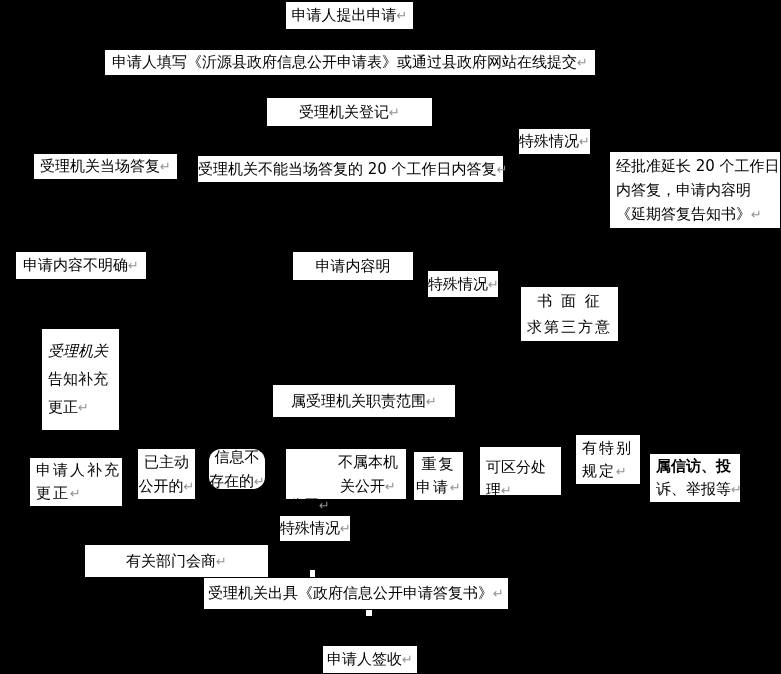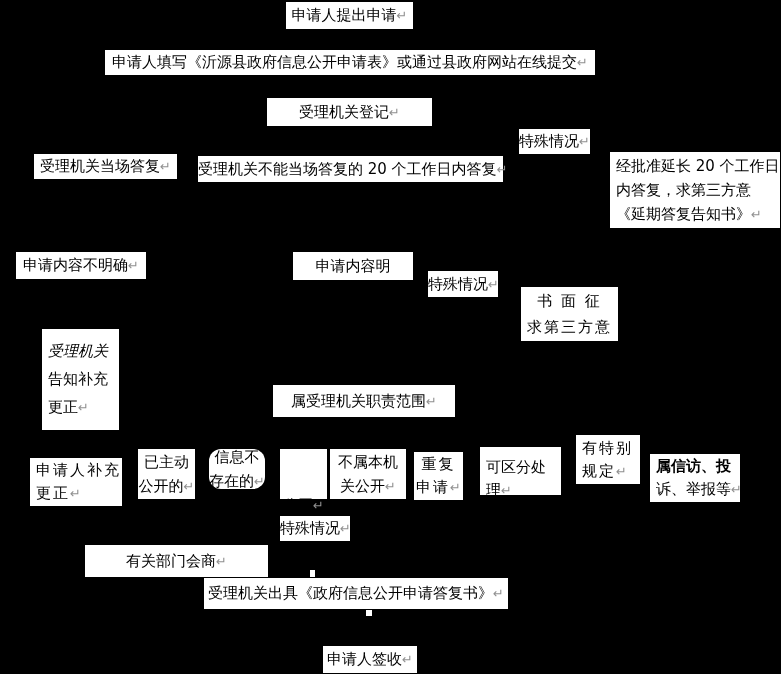--- a/index.html
+++ b/index.html
@@ -53,21 +53,21 @@
       <div class="line"><span>特殊情况</span><span class="rmark" style="color: rgb(144, 144, 144);">↵</span></div>
     </div>
     <div class="node" style="left: 34px; top: 154px; width: 143px; height: 25px;">
       <div class="line"><span>受理机关当场答复</span><span class="rmark" style="color: rgb(144, 144, 144);">↵</span></div>
     </div>
     <div class="node" style="left: 198px; top: 156px; width: 305px; height: 26px;">
       <div class="line"><span>受理机关不能当场答复的 20 个工作日内答复</span><span class="rmark" style="color: rgb(144, 144, 144);">↵</span></div>
     </div>
     <div class="node align-left" style="left: 610px; top: 152px; width: 170px; height: 76px;">
       <div class="line" style="line-height: 24px;"><span>经批准延长 20 个工作日</span></div>
-      <div class="line" style="line-height: 24px;"><span>内答复，求第三方意</span></div>
+      <div class="line" style="line-height: 24px;"><span>内答复，申请内容明</span></div>
       <div class="line" style="line-height: 24px;"><span>《延期答复告知书》</span><span class="rmark" style="color: rgb(144, 144, 144);">↵</span></div>
     </div>
     <div class="node" style="left: 16px; top: 252px; width: 130px; height: 27px;">
       <div class="line"><span>申请内容不明确</span><span class="rmark" style="color: rgb(144, 144, 144);">↵</span></div>
     </div>
     <div class="node" style="left: 293px; top: 252px; width: 120px; height: 28px;">
       <div class="line"><span>申请内容明</span></div>
     </div>
     <div class="node" style="left: 428px; top: 271px; width: 70px; height: 26px;">
       <div class="line"><span>特殊情况</span><span class="rmark" style="color: rgb(144, 144, 144);">↵</span></div>
@@ -89,21 +89,21 @@
       <div class="line" style="line-height: 23px;"><span>更正</span><span class="rmark" style="color: rgb(144, 144, 144);">↵</span></div>
     </div>
     <div class="node" style="left: 138px; top: 449px; width: 57px; height: 50px;">
       <div class="line" style="line-height: 24px;"><span>已主动</span></div>
       <div class="line" style="line-height: 24px;"><span>公开的</span><span class="rmark" style="color: rgb(144, 144, 144);">↵</span></div>
     </div>
     <div class="node" style="left: 209px; top: 449px; width: 56px; height: 40px; border-radius: 12px;">
       <div class="line" style="line-height: 24px;"><span>信息不</span></div>
       <div class="line" style="line-height: 24px;"><span>存在的</span><span class="rmark" style="color: rgb(144, 144, 144);">↵</span></div>
     </div>
-    <div class="node" style="left: 280px; top: 449px; width: 47px; height: 50px; gap: 39px;">
+    <div class="node" style="left: 286px; top: 449px; width: 47px; height: 50px; gap: 39px;">
       <div class="line" style="line-height: 24px;"><span>可以</span></div>
       <div class="line" style="line-height: 24px;"><span>公开</span><span class="rmark" style="color: rgb(144, 144, 144);">↵</span></div>
     </div>
     <div class="node" style="left: 330px; top: 449px; width: 76px; height: 50px;">
       <div class="line" style="line-height: 24px;"><span>不属本机</span></div>
       <div class="line" style="line-height: 24px;"><span>关公开</span><span class="rmark" style="color: rgb(144, 144, 144);">↵</span></div>
     </div>
     <div class="node spread" style="left: 414px; top: 452px; width: 49px; height: 48px;">
       <div class="line" style="line-height: 23px;"><span>重复</span></div>
       <div class="line" style="line-height: 23px;"><span>申请</span><span class="rmark" style="color: rgb(144, 144, 144);">↵</span></div>

